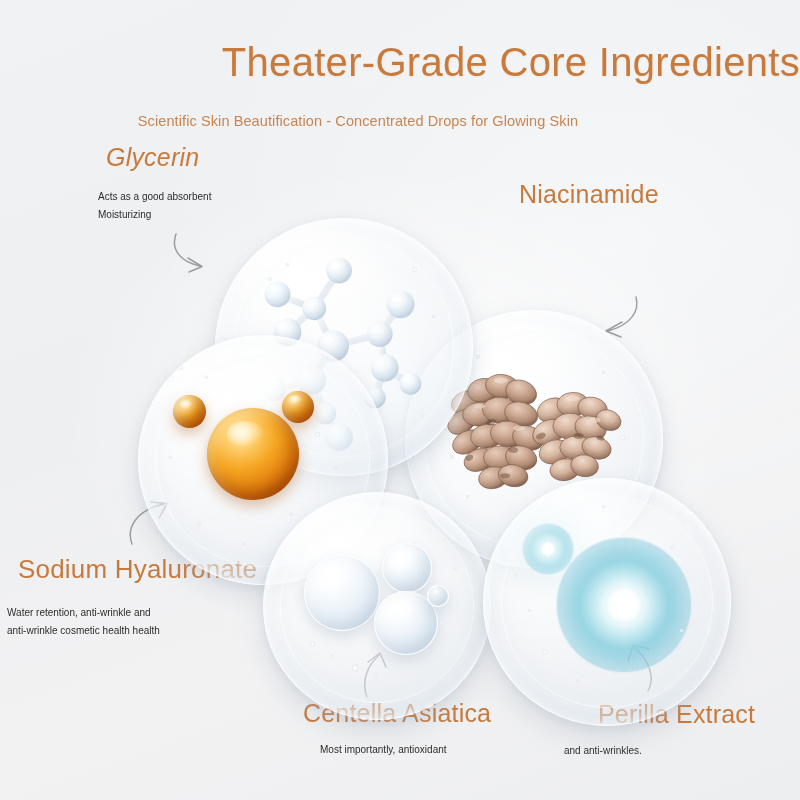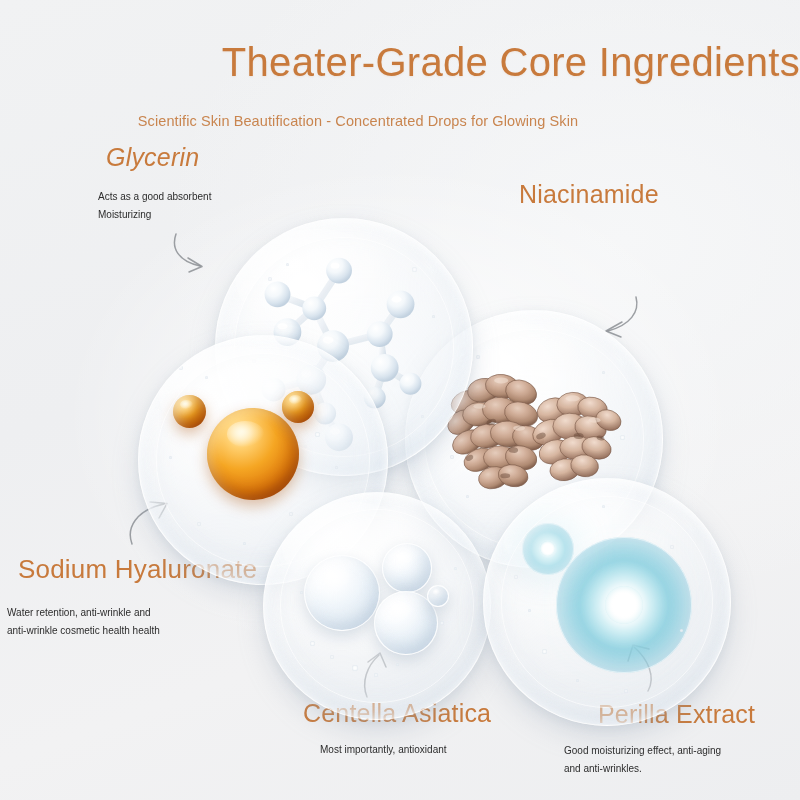--- a/index.html
+++ b/index.html
@@ -412,21 +412,20 @@
     <span>anti-wrinkle cosmetic health health</span>
   </div>
 
   <div class="ing-name n-centella">Centella Asiatica</div>
   <div class="ing-desc d-centella">
     <span>Most importantly, antioxidant</span>
   </div>
 
   <div class="ing-name n-perilla">Perilla Extract</div>
   <div class="ing-desc d-perilla">
-    <span>Good moisturizing effect, anti-aging</span>
     <span>and anti-wrinkles.</span>
   </div>
 
   <div class="arrow a-glycerin">
     <svg width="52" height="50" viewBox="0 0 52 50">
       <path d="M8 6 C3 20, 10 33, 32 38"></path>
       <path d="M20 30 L34 38.5 L21 44"></path>
     </svg>
   </div>
 

